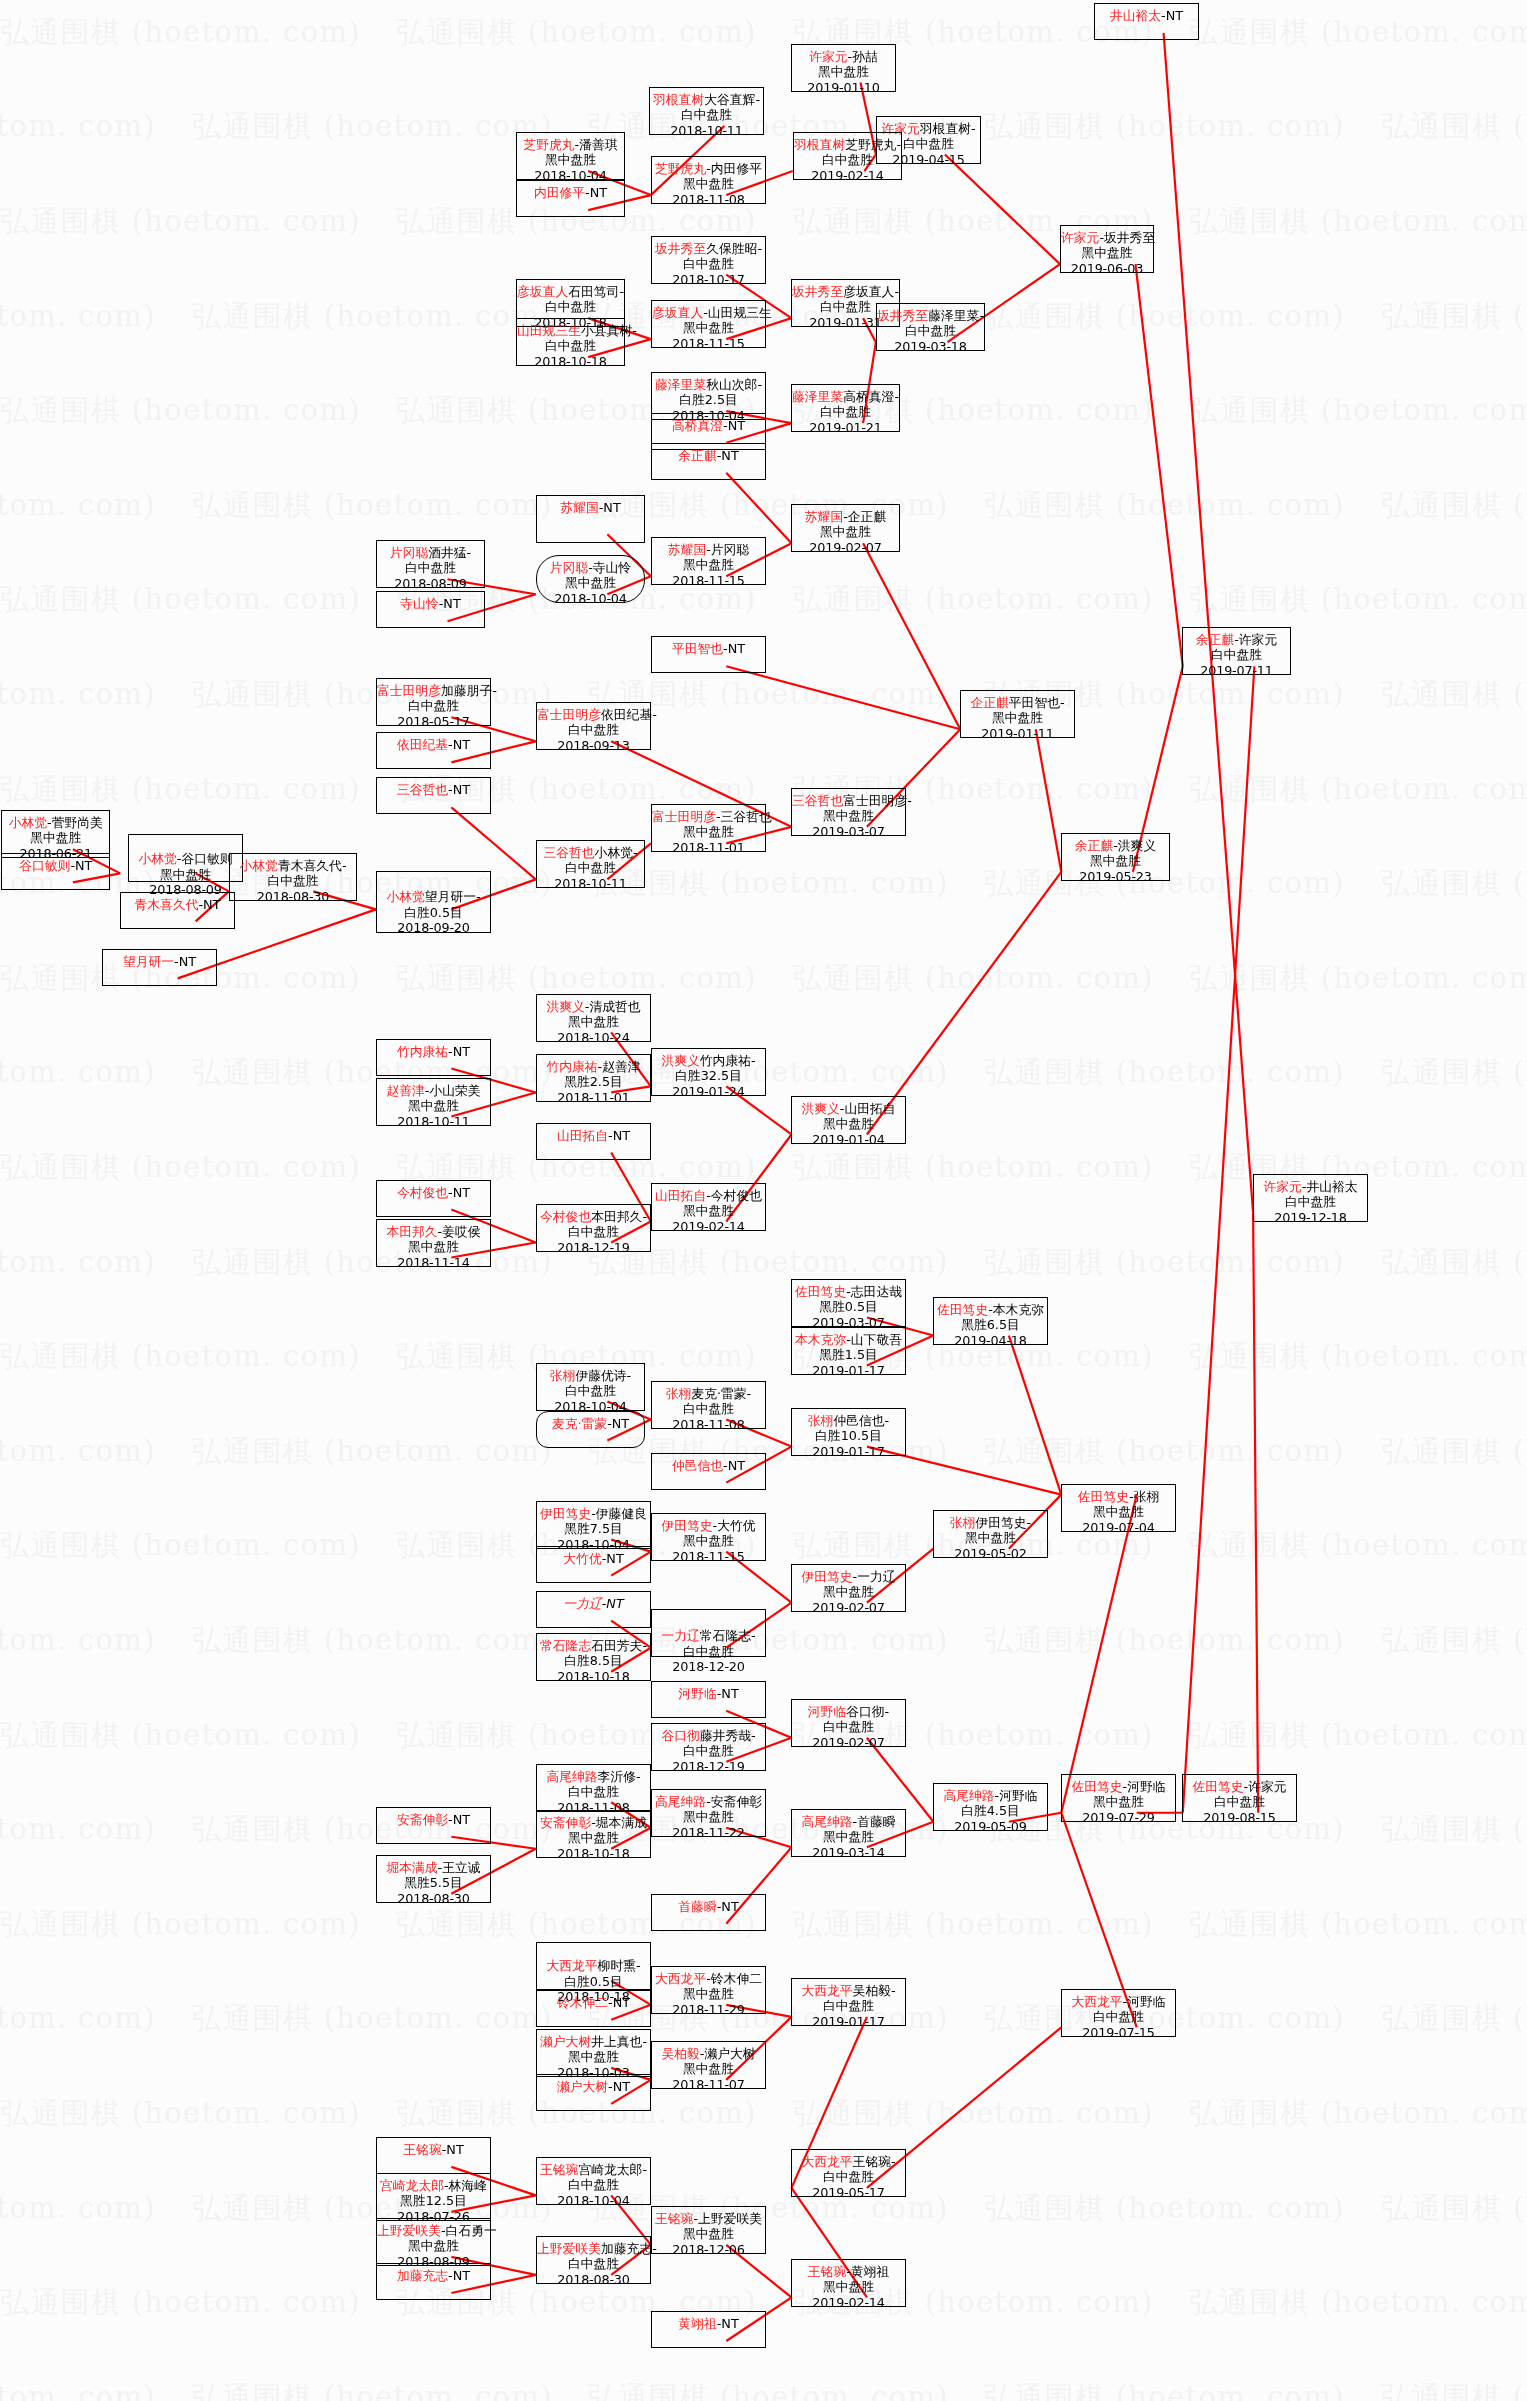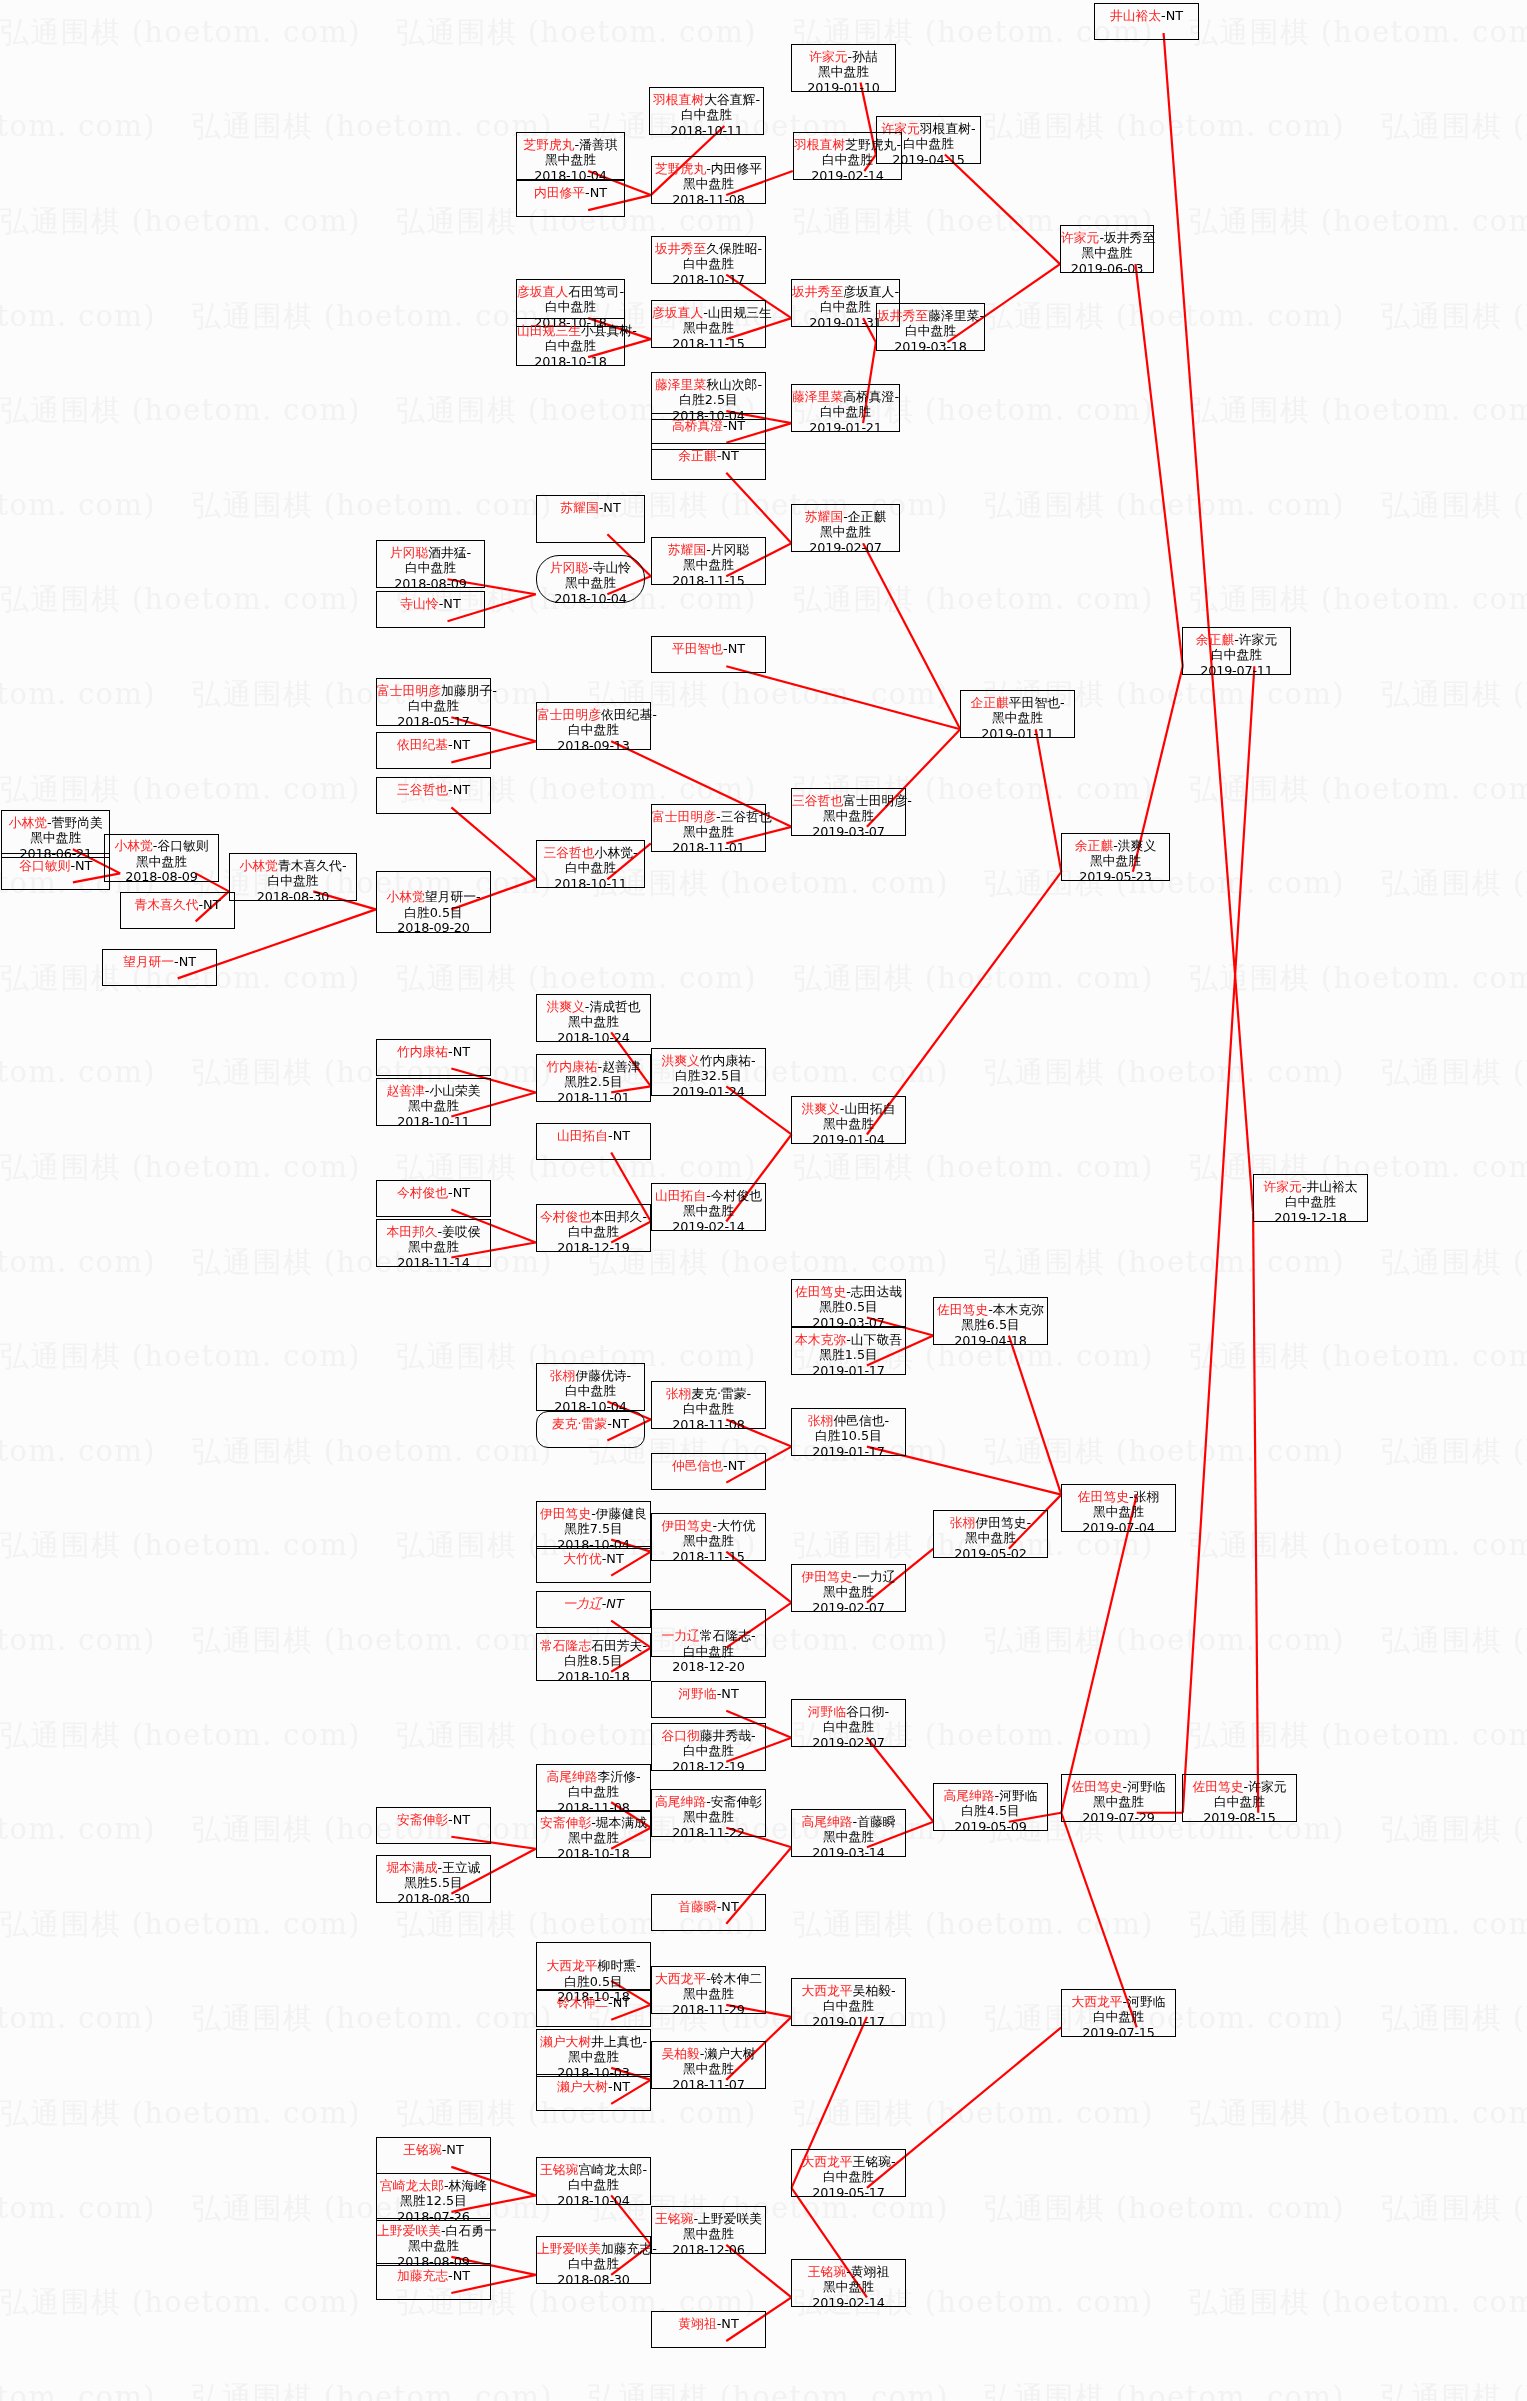--- a/index.html
+++ b/index.html
@@ -415,21 +415,21 @@
     <div class="node" style="left: 536px; top: 840px; width: 109px; height: 48px; font-size: 12.8px; padding-top: 3.8px;">
       <span class="ln"><span class="w">三谷哲也</span><span class="l">小林觉-</span></span>
       <span class="ln res">白中盘胜</span>
       <span class="ln dt">2018-10-11</span>
     </div>
     <div class="node" style="left: 1.3px; top: 810px; width: 109px; height: 48px; font-size: 12.8px; padding-top: 3.8px;">
       <span class="ln"><span class="w">小林觉</span><span class="l">-菅野尚美</span></span>
       <span class="ln res">黑中盘胜</span>
       <span class="ln dt">2018-06-21</span>
     </div>
-    <div class="node" style="left: 104px; top: 834px; width: 115px; height: 48px; font-size: 12.8px; padding-top: 3px;">
+    <div class="node" style="left: 128px; top: 834px; width: 115px; height: 48px; font-size: 12.8px; padding-top: 16px;">
       <span class="ln"><span class="w">小林觉</span><span class="l">-谷口敏则</span></span>
       <span class="ln res">黑中盘胜</span>
       <span class="ln dt">2018-08-09</span>
     </div>
     <div class="node" style="left: 1.3px; top: 853px; width: 109px; height: 37px; font-size: 12.8px; padding-top: 3.8px;">
       <span class="ln"><span class="w">谷口敏则</span><span class="l">-NT</span></span>
     </div>
     <div class="node" style="left: 229px; top: 853px; width: 128px; height: 48px; font-size: 12.8px; padding-top: 3.8px;">
       <span class="ln"><span class="w">小林觉</span><span class="l">青木喜久代-</span></span>
       <span class="ln res">白中盘胜</span>

